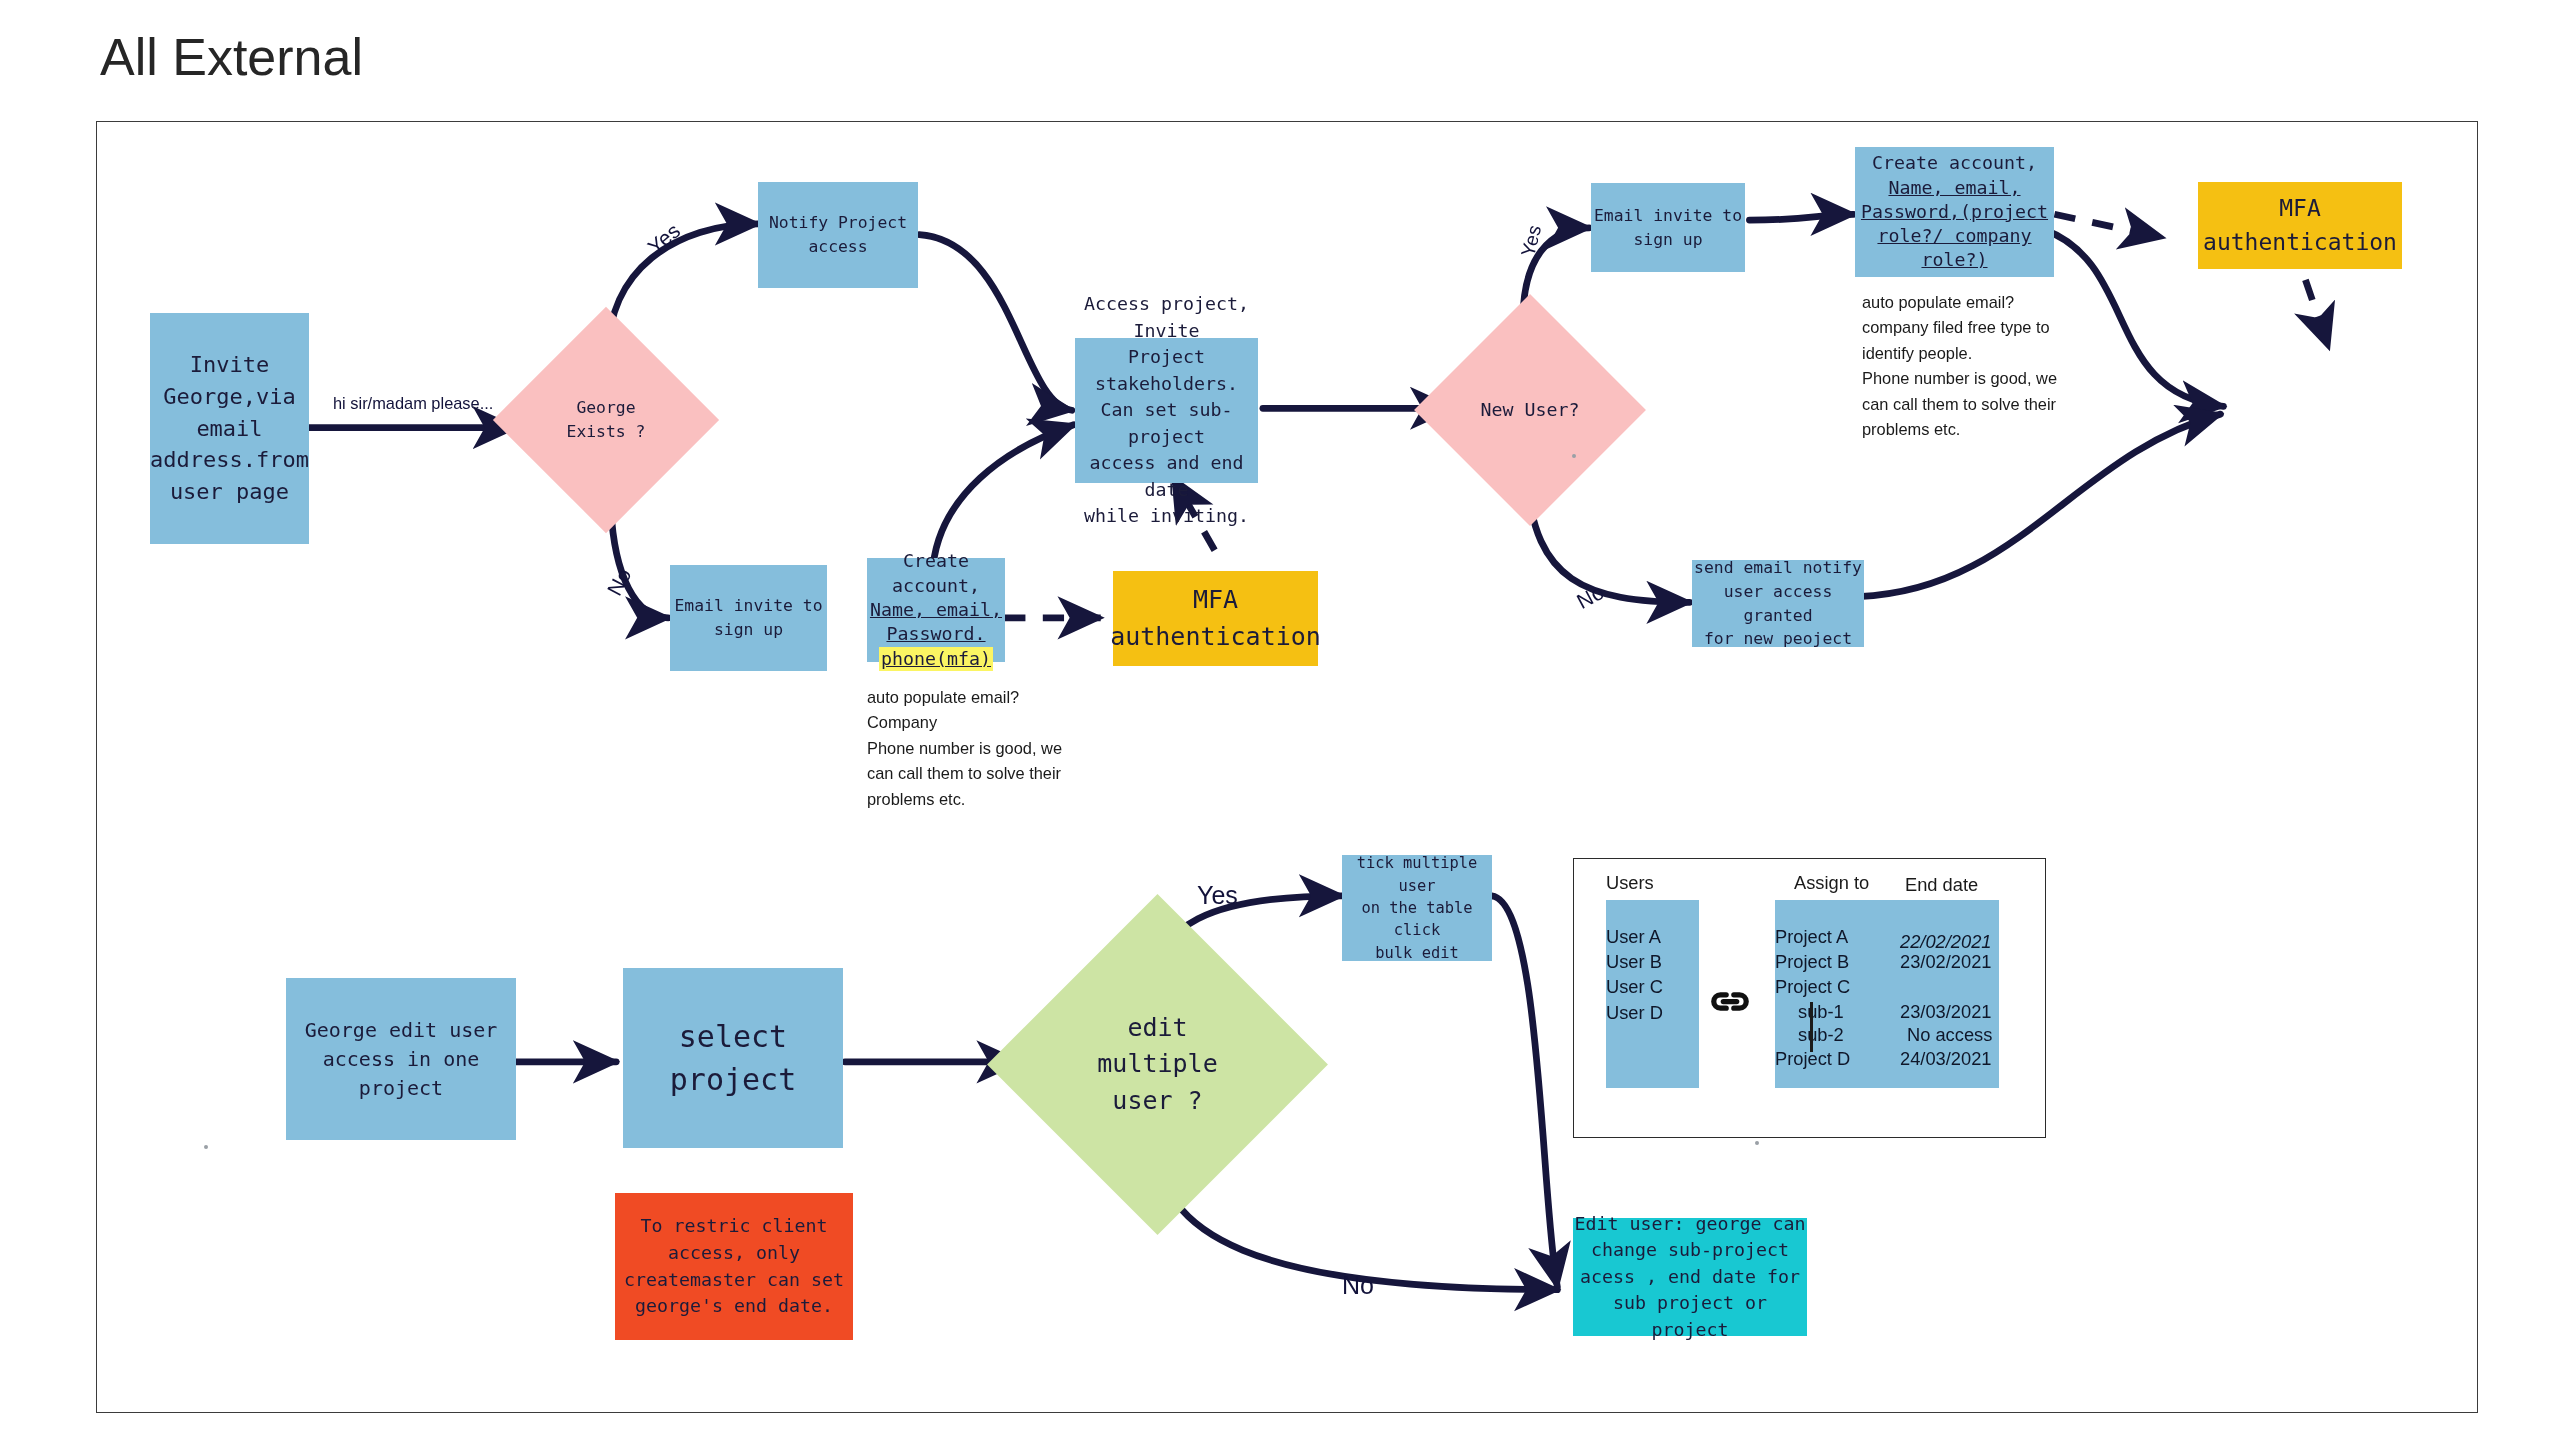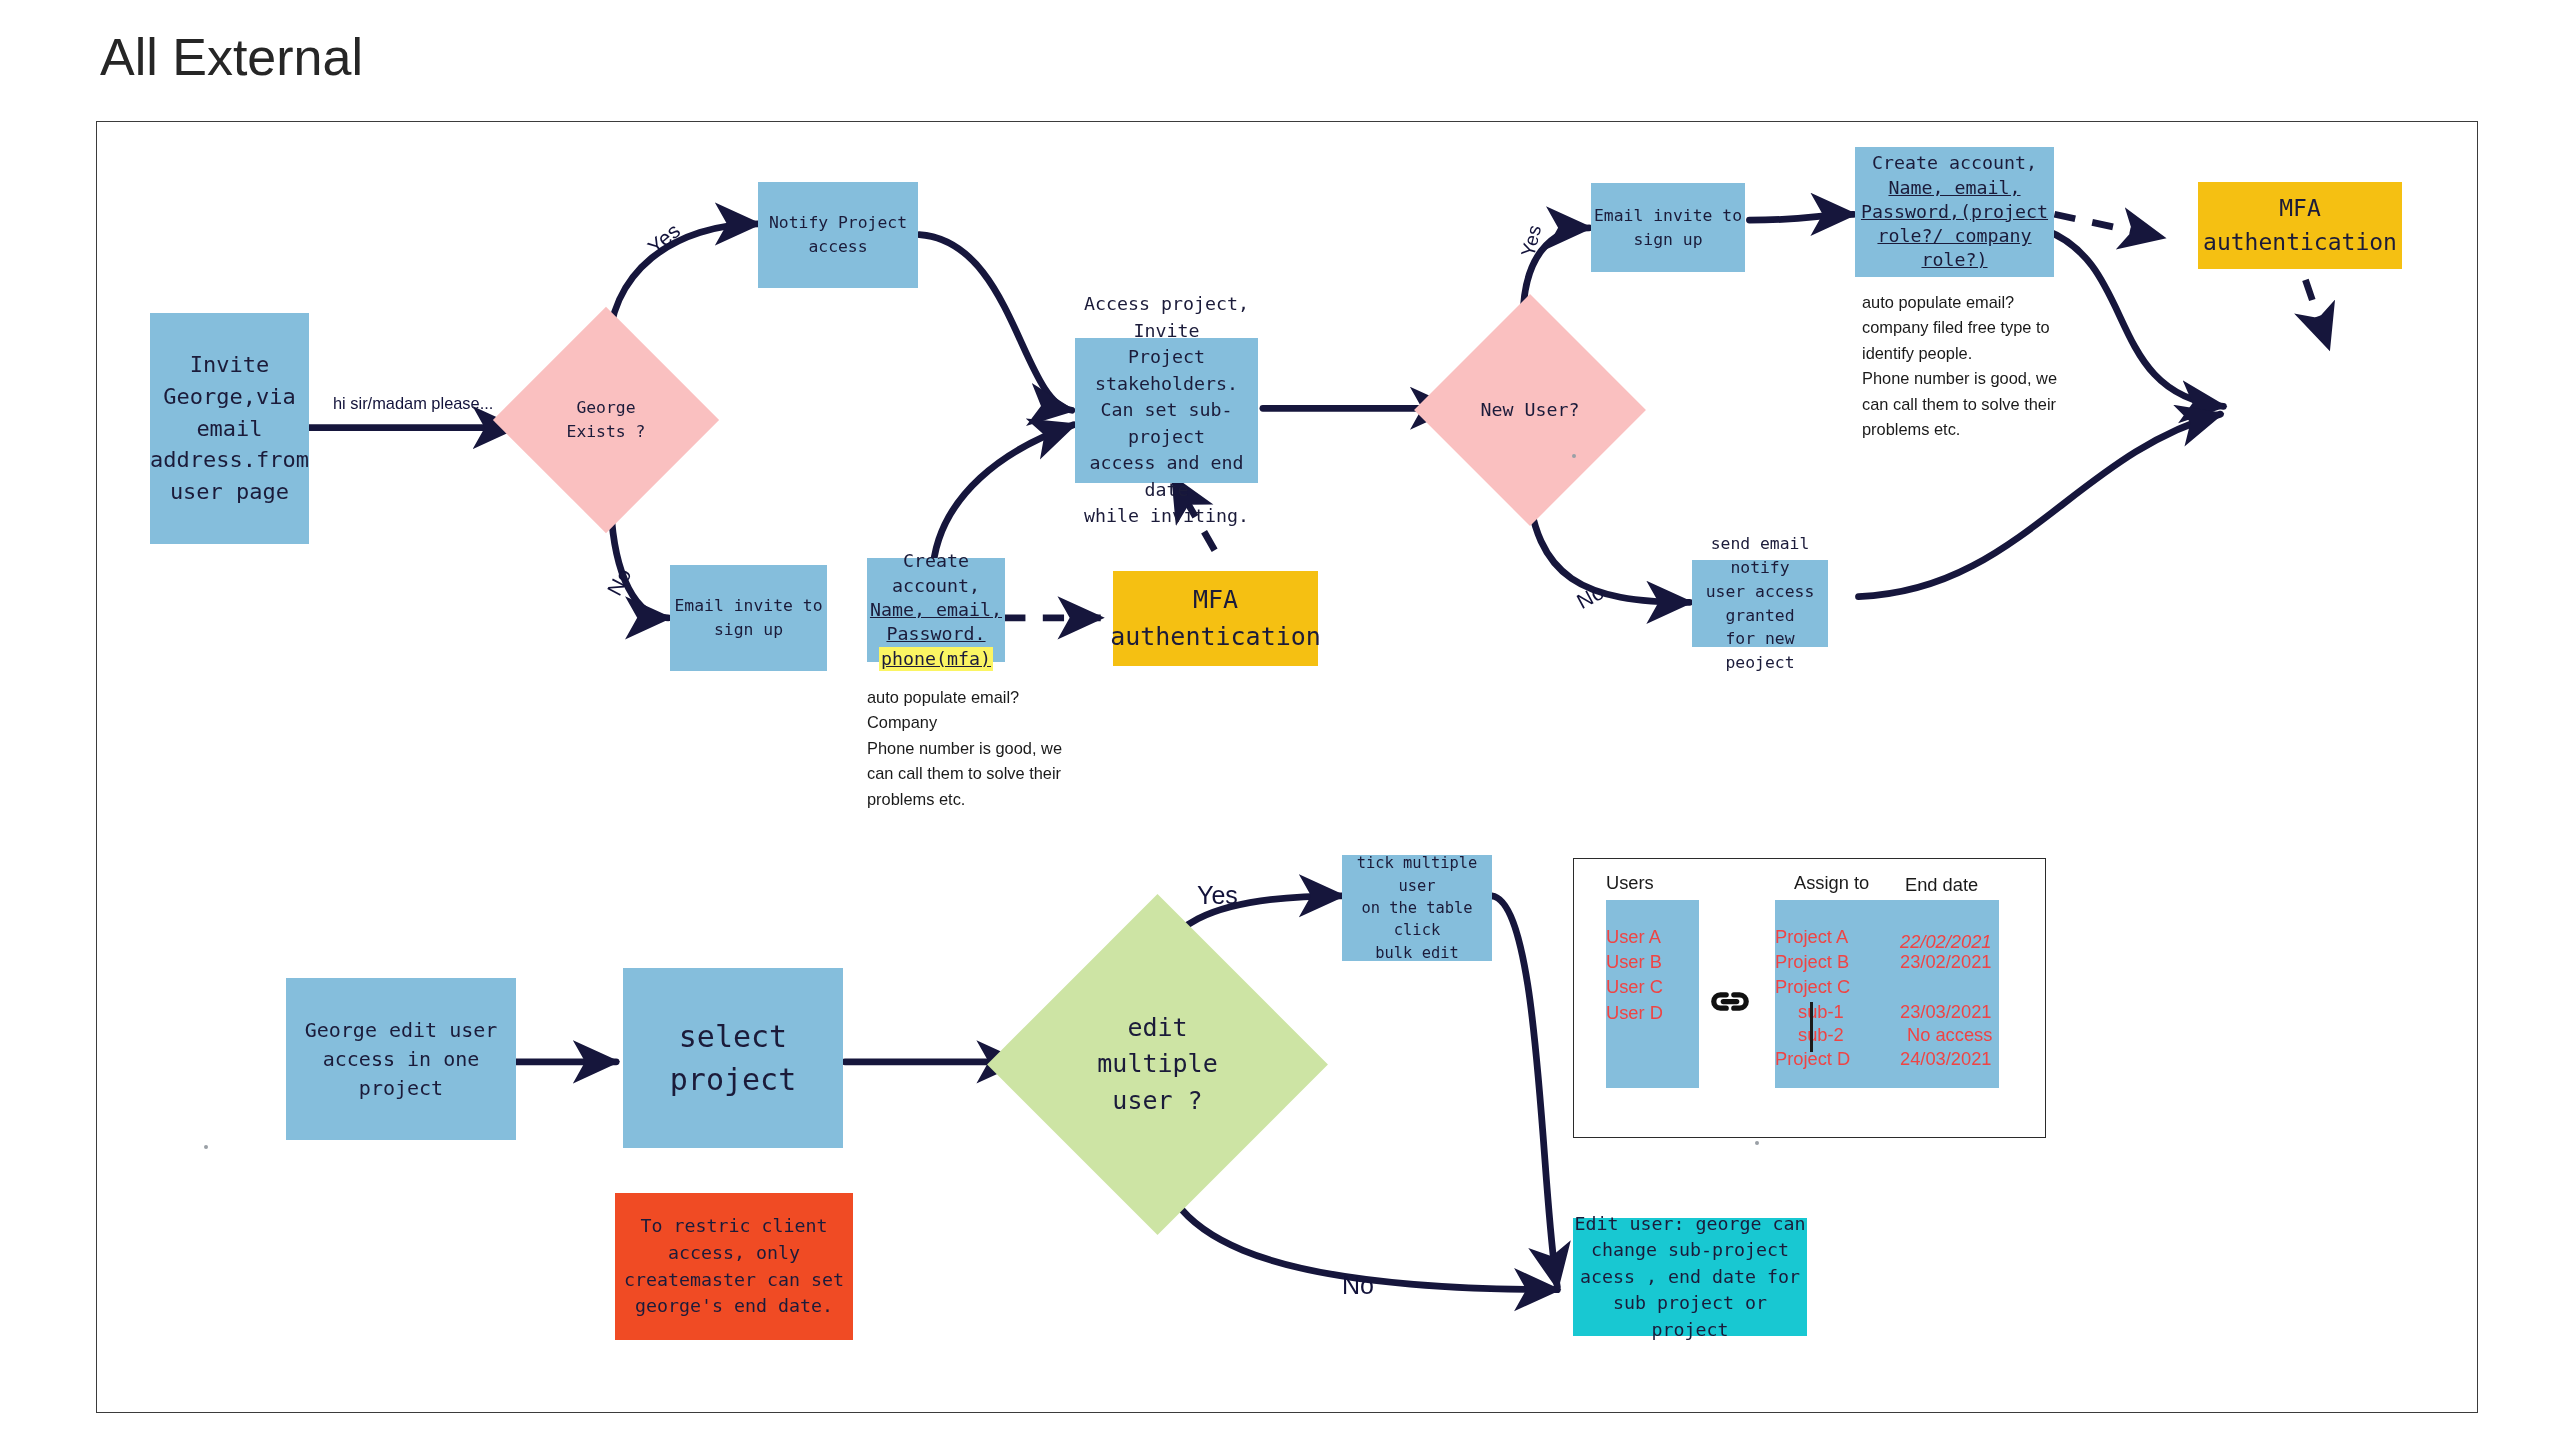--- a/index.html
+++ b/index.html
@@ -60,21 +60,21 @@
     position:absolute;left:1573px;top:858px;width:473px;height:280px;
     border:1.9px solid #2b2b2b;background:#ffffff;box-sizing:border-box;
   }
   .col-head{
     position:absolute;font-family:"Liberation Sans",sans-serif;
     font-size:18.3px;color:#1a1a1a;
   }
   .band{position:absolute;background:#85BEDC;}
   .cell{
     position:absolute;font-family:"Liberation Sans",sans-serif;
-    font-size:18.3px;color:#ef4444;white-space:nowrap;
+    font-size:18.3px;color:#0f172a;white-space:nowrap;
   }
   #link-icon{position:absolute;left:1709px;top:987px;width:42px;height:29px;}
   .tick{position:absolute;left:1810px;top:1002px;width:2.9px;height:50px;background:#1b1b1b;}
   .dot{position:absolute;width:3.9px;height:3.9px;background:#9aa0a6;border-radius:50%;}
 </style>
 </head>
 <body>
 
 <div id="canvas">
 
@@ -209,21 +209,21 @@
   <div class="note" style="left:1862px;top:290px;width:227px;">auto populate email?
 company filed free type to
 identify people.
 Phone number is good, we
 can call them to solve their
 problems etc.</div>
 
   <div class="node yellow" style="left:2198px;top:182px;width:204px;height:87px;font-size:23px;">MFA
 authentication</div>
 
-  <div class="node blue" style="left:1692px;top:560px;width:136px;height:87px;font-size:16.4px;">send email notify
+  <div class="node blue" style="left:1692px;top:560px;width:172px;height:87px;font-size:16.4px;">send email notify
 user access granted
 for new peoject</div>
 
 
   <div class="node blue" style="left:286px;top:978px;width:230px;height:162px;font-size:20px;">George edit user
 access in one
 project</div>
 
   <div class="node blue" style="left:623px;top:968px;width:220px;height:180px;font-size:30px;">select
 project</div>

